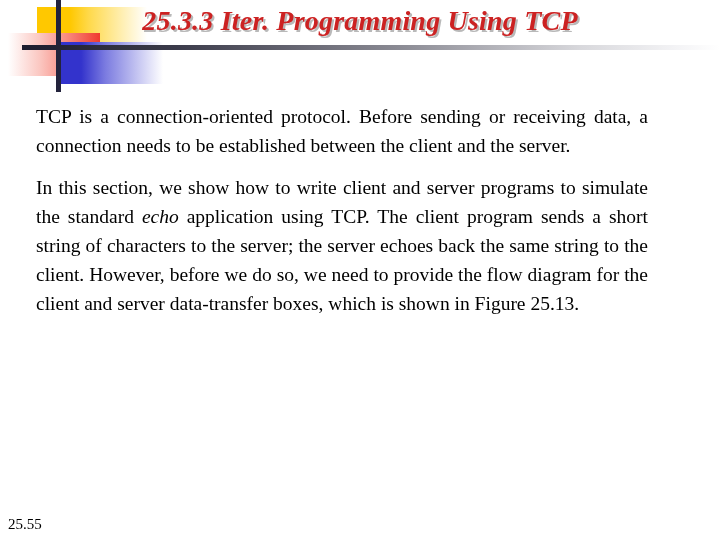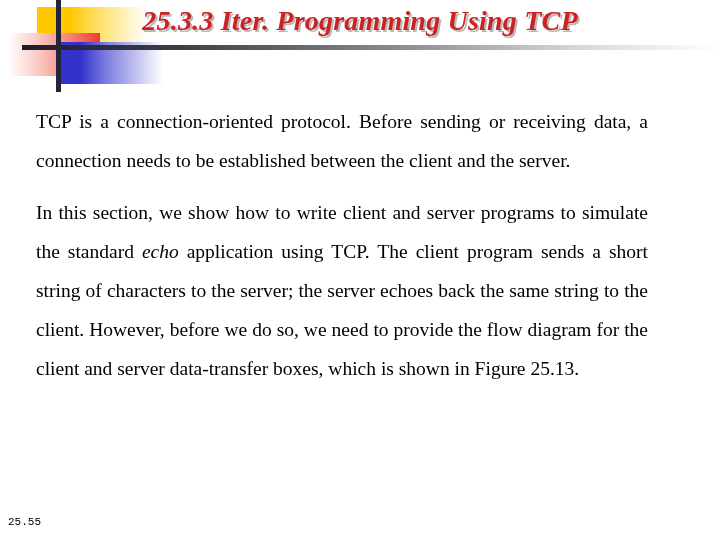--- a/index.html
+++ b/index.html
@@ -96,40 +96,40 @@
   
   .body-area {
     position: absolute;
     left: 36px;
     top: 102px;
     width: 612px;
   }
   .para {
     font-family: "Liberation Serif", "DejaVu Serif", serif;
     font-size: 19.5px;
-    line-height: 39px;
+    line-height: 29px;
     color: #000000;
     text-align: justify;
     text-align-last: left;
     margin: 0;
   }
   .para + .para {
     margin-top: 13px;
   }
   .para em {
     font-style: italic;
   }
 
   
   .footer {
     position: absolute;
     left: 8px;
     top: 516px;
-    font-family: Liberation Mono, monospace;
-    font-size: 11px;
+    font-family: Liberation Serif, serif;
+    font-size: 15px;
     color: #000000;
   }
 </style>
 </head>
 <body>
 
 <div id="slide">
 
   <div class="deco">
     <div class="deco-yellow"></div>

